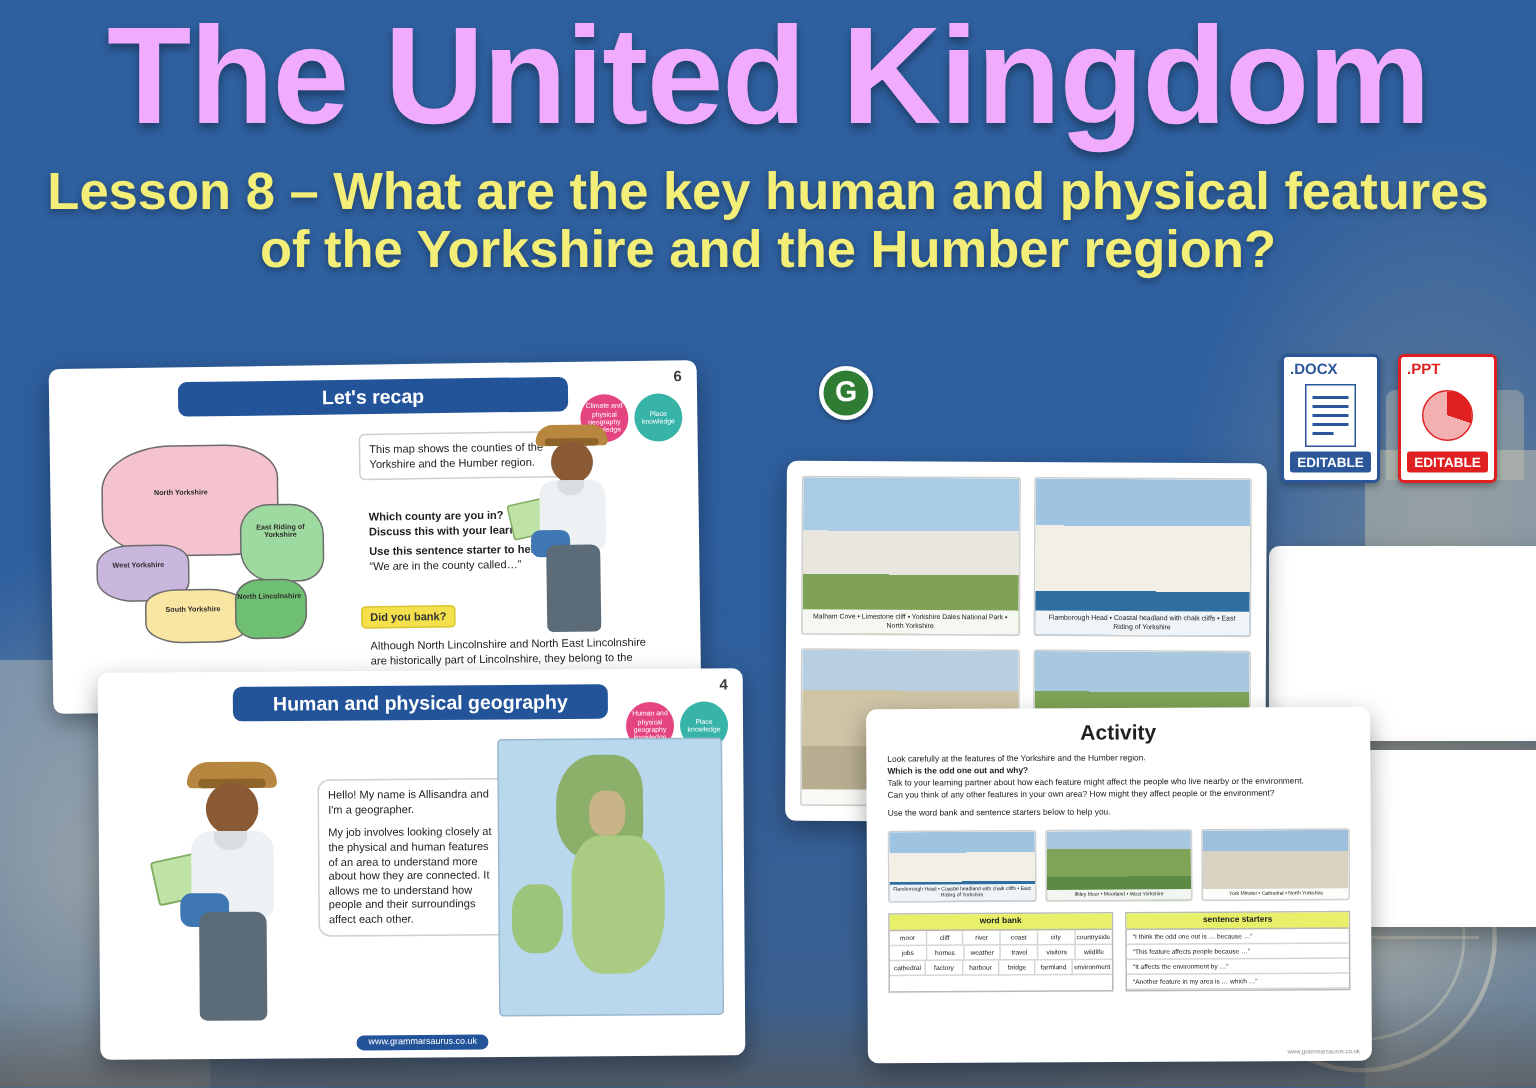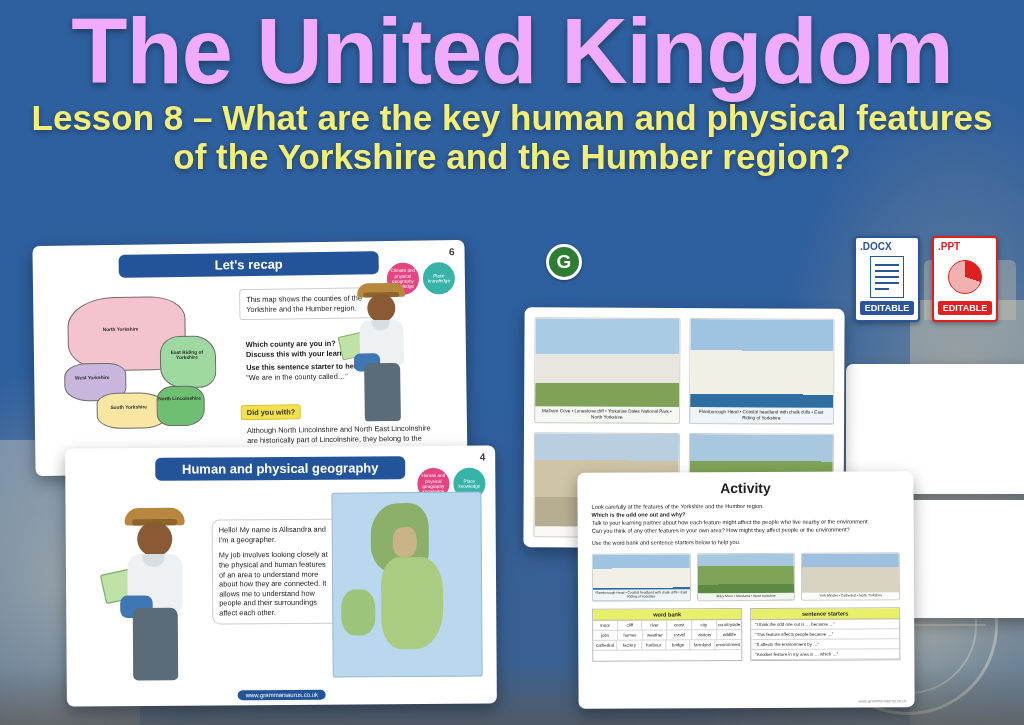--- a/index.html
+++ b/index.html
@@ -62,21 +62,21 @@
 
   
   #heading { position:absolute; left:0; right:0; top:6px; text-align:center; z-index:30; }
   #title {
     font-size:92px; line-height:0.98; font-weight:bold; color:#f0abfc;
     letter-spacing:-1px;
     text-shadow:0 3px 6px rgba(0,0,0,0.35);
     white-space:nowrap;
   }
   #subtitle {
-    margin-top:2px; font-size:35px; line-height:1.12; font-weight:bold; color:#f2ee78;
+    margin-top:12px; font-size:35px; line-height:1.12; font-weight:bold; color:#f2ee78;
     text-shadow:0 2px 5px rgba(0,0,0,0.35);
     padding:0 18px;
   }
 
   
   #logo-wrap {
     position:absolute; left:546px; top:244px; z-index:40;
     display:flex; align-items:center; gap:9px;
   }
   #logo-badge {
@@ -281,21 +281,21 @@
   <div class="speech-box" style="left:206px; top:46px; width:152px;">
     <div>This map shows the counties of the Yorkshire and the Humber region.</div>
   </div>
   <div class="speech-box" style="left:206px; top:92px; width:152px; border:none;">
     <div style="font-weight:bold;">Which county are you in?</div>
     <div style="font-weight:bold;">Discuss this with your learning partner.</div>
     <div style="font-weight:bold; margin-top:4px;">Use this sentence starter to help you:</div>
     <div>“We are in the county called…”</div>
   </div>
   <div style="position:absolute; left:206px; top:158px;">
-    <span class="didyouknow-head">Did you with?</span>
+    <span class="didyouknow-head">Did you bank?</span>
   </div>
   <div class="speech-box" style="left:206px; top:178px; width:200px; border:none;">Although North Lincolnshire and North East Lincolnshire are historically part of Lincolnshire, they belong to the</div>
 
   <div class="char" style="left:312px; top:42px;">
     <div class="mapsheet"></div>
     <div class="hat"></div>
       <div class="hatband"></div>
       <div class="head"></div>
     <div class="body"></div>
       <div class="collar"></div>

